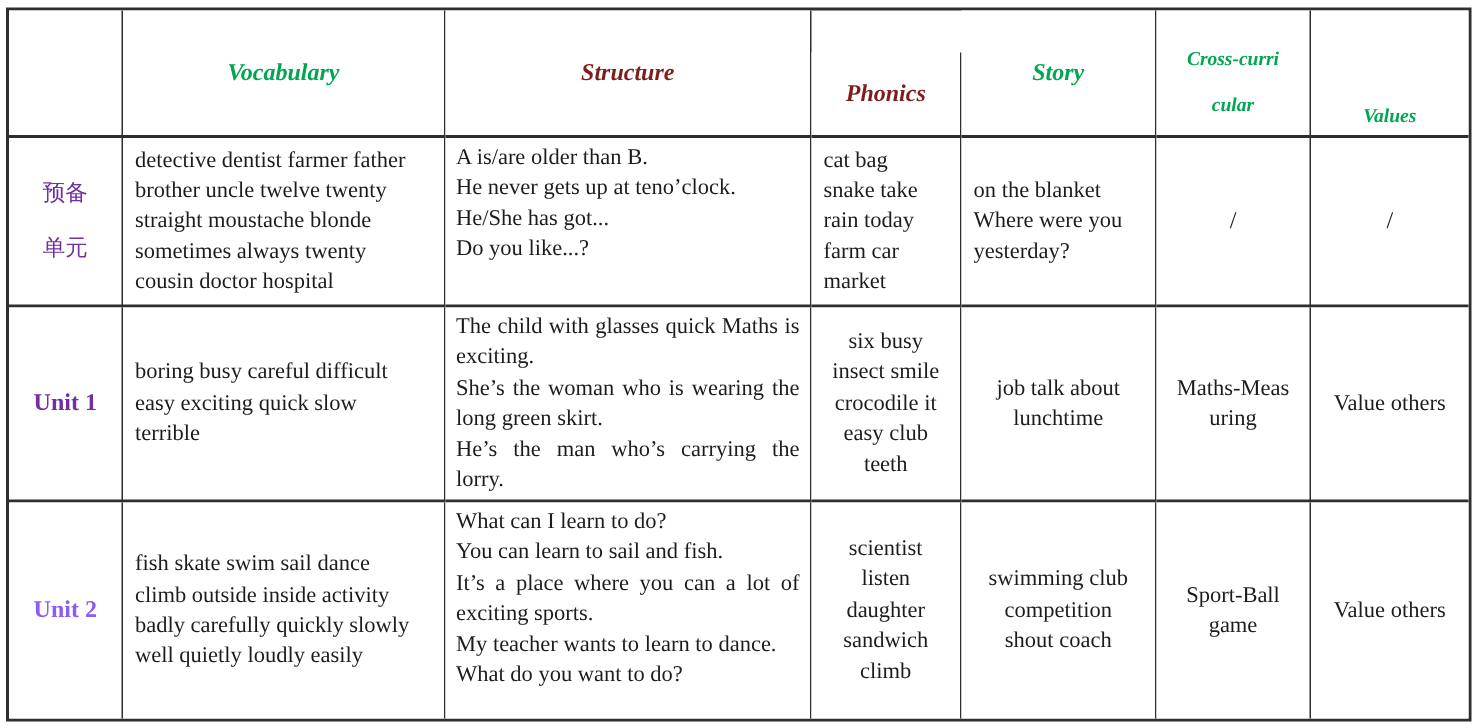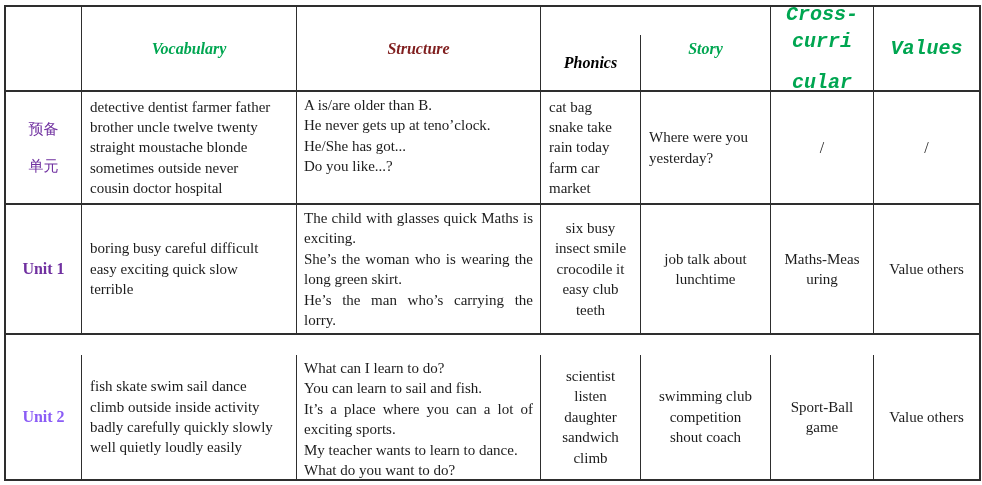--- a/index.html
+++ b/index.html
@@ -34,32 +34,32 @@
     padding: 4px 8px;
     display: flex;
     flex-direction: column;
     justify-content: center;
     overflow: hidden;
     font-size: 15px;
     line-height: 1.36;
     background: #ffffff;
   }
   .c-last { border-right: none; }
-  .r-last { border-bottom: none; margin-top: 20px; }
+  .r-last { border-bottom: none; }
 
   
   .hdr {
     font-weight: bold;
     font-style: italic;
     text-align: center;
     align-items: center;
     font-size: 16px;
   }
   .hdr-serif { font-family: "Liberation Serif", serif; }
-  .hdr-sans  { font-family: Liberation Mono, monospace; font-size: 20px; }
+  .hdr-sans  { font-family: Liberation Serif, serif; font-size: 13px; justify-content: flex-end; }
   .hdr-cross .tline { padding: 7px 0; }
 
   
   .unit { text-align: center; align-items: center; }
   .unit-cn { font-size: 15px; line-height: 1.35; gap: 16px; }
   .unit-en { font-weight: bold; font-size: 16px; }
 
   
   .h-left   { text-align: left;   align-items: flex-start; }
   .h-center { text-align: center; align-items: center; }
@@ -75,53 +75,54 @@
 </style>
 </head>
 <body>
 
 <div class="sheet">
   <div class="grid">
 
     <div class="cell hdr"></div>
     <div class="cell hdr hdr-serif green" style="color: rgb(0, 166, 81);">Vocabulary</div>
     <div class="cell hdr hdr-serif green" style="color: #7f1d1d;">Structure</div>
-    <div class="cell hdr hdr-serif green" style="color: #000000; margin-top: 28px;">Phonics</div>
+    <div class="cell hdr hdr-serif green" style="color: #7f1d1d; margin-top: 28px;">Phonics</div>
     <div class="cell hdr hdr-serif green" style="color: rgb(0, 166, 81);">Story</div>
     <div class="cell hdr hdr-sans hdr-cross green" style="color: rgb(0, 166, 81);">
         <div class="tline">Cross-curri</div>
         <div class="tline">cular</div>
       </div>
     <div class="cell hdr hdr-sans green c-last" style="color: rgb(0, 166, 81);">Values</div>
 
     <div class="cell unit unit-cn purple" style="color: rgb(112, 48, 160);">
         <div class="tline">预备</div>
         <div class="tline">单元</div>
       </div>
     <div class="cell h-left v-center">
         <div class="tline">detective dentist farmer father</div>
         <div class="tline">brother uncle twelve twenty</div>
         <div class="tline">straight moustache blonde</div>
-        <div class="tline">sometimes outside never</div>
+        <div class="tline">sometimes always twenty</div>
         <div class="tline">cousin doctor hospital</div>
       </div>
     <div class="cell structure v-top h-left">
         <div class="tline">A is/are older than B.</div>
         <div class="tline">He never gets up at teno’clock.</div>
         <div class="tline">He/She has got...</div>
         <div class="tline">Do you like...?</div>
       </div>
     <div class="cell h-left v-center">
         <div class="tline">cat bag</div>
         <div class="tline">snake take</div>
         <div class="tline">rain today</div>
         <div class="tline">farm car</div>
         <div class="tline">market</div>
       </div>
     <div class="cell h-left v-center">
+        <div class="tline">on the blanket</div>
         <div class="tline">Where were you</div>
         <div class="tline">yesterday?</div>
       </div>
     <div class="cell h-center v-center slash">
         <div class="tline">/</div>
       </div>
     <div class="cell h-center v-center slash c-last">/</div>
 
     <div class="cell unit unit-en purple" style="color: rgb(112, 48, 160);">
         <div class="tline">Unit 1</div>

